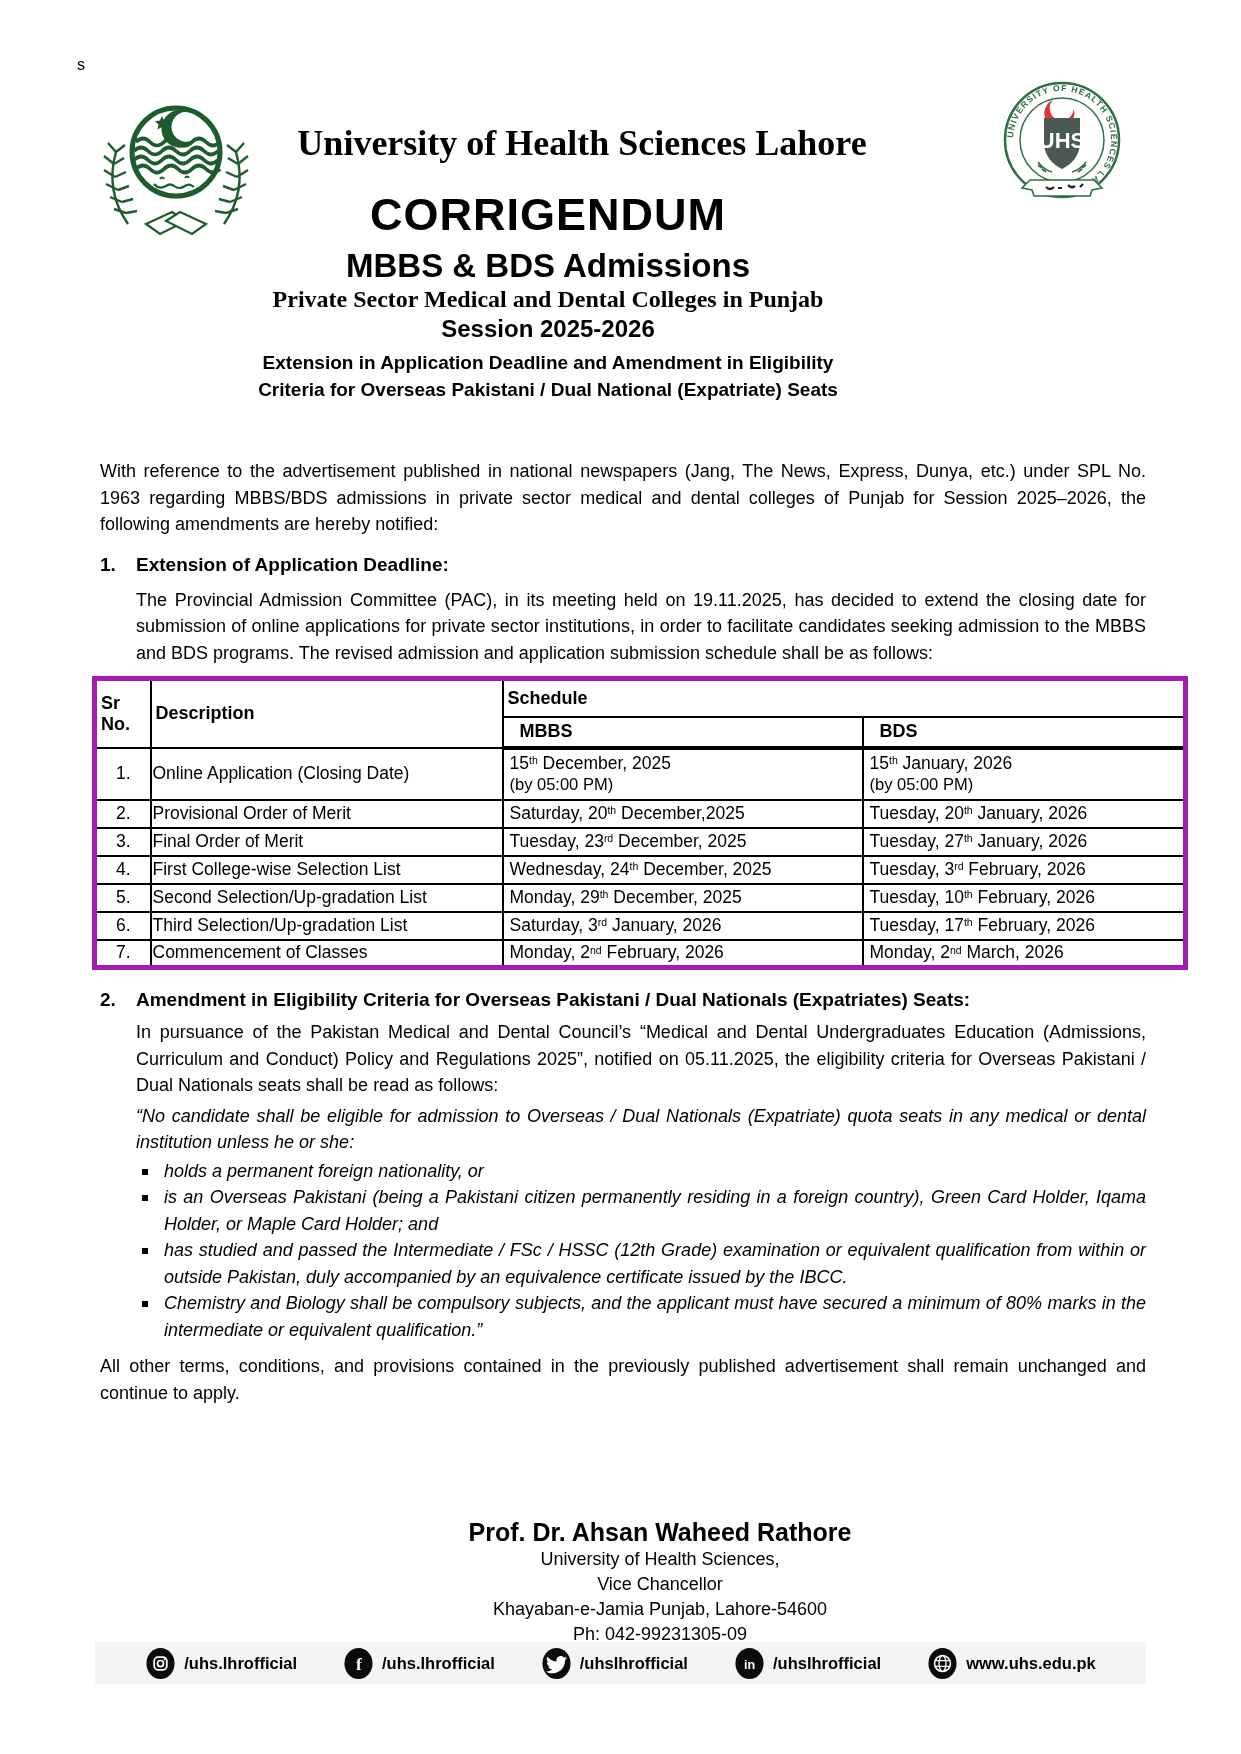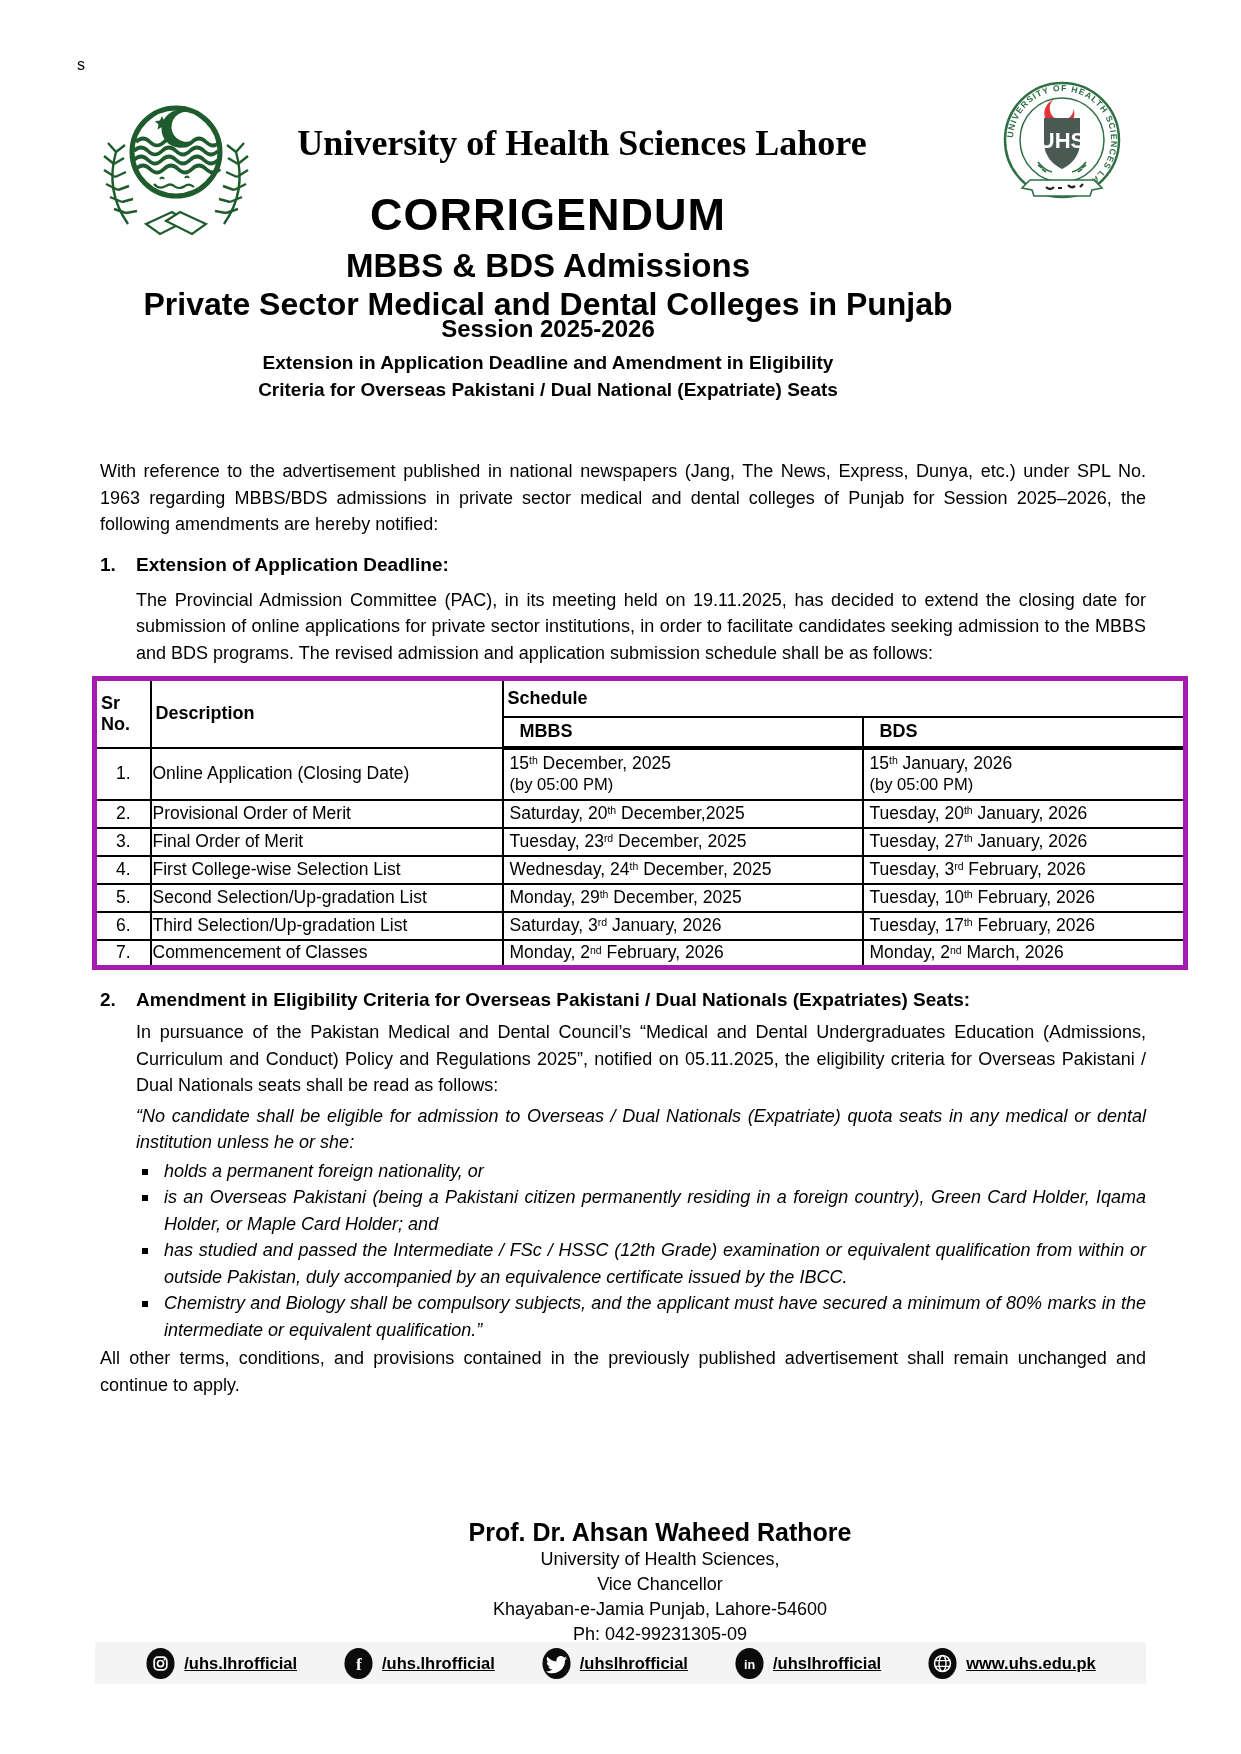--- a/index.html
+++ b/index.html
@@ -7,40 +7,40 @@
         font-family:"Liberation Sans", sans-serif;color:#000;overflow:hidden;}
   .corner-s{position:absolute;left:77px;top:56px;font-size:16px;}
   .logo-left{position:absolute;left:90px;top:94px;width:172px;height:158px;}
   .uni-title{position:absolute;left:252px;top:122px;width:660px;text-align:center;
              font-family:"Liberation Serif", serif;font-weight:bold;font-size:36px;}
   .logo-right{position:absolute;left:996px;top:76px;width:132px;height:132px;}
 
   .h-center{position:absolute;left:0;width:1096px;text-align:center;font-weight:bold;}
   .h-corrigendum{top:189px;font-size:45px;letter-spacing:1px;}
   .h-mbbs{top:247px;font-size:33px;}
-  .h-private{top:286px;font-size:32px;}
+  .h-private{top:286px;font-size:24px;font-family:Liberation Serif, serif;}
   .h-session{top:315px;font-size:24px;}
   .h-notice1{top:352px;font-size:19px;}
   .h-notice2{top:379px;font-size:19px;}
 
   .body-col{position:absolute;left:100px;top:458px;width:1046px;
             font-size:18px;line-height:26.5px;text-align:justify;}
   .para{margin:0;}
   .sec-head{display:flex;font-weight:bold;font-size:19px;line-height:27px;text-align:left;}
   .sec-num{width:36px;flex:none;}
   .sec1-head{margin-top:13px;}
   .sec1-body{margin:9px 0 0 36px;}
   .sec2-head{margin-top:16px;}
   .sec2-body{margin:6px 0 0 36px;}
   .quote{margin:4px 0 0 36px;font-style:italic;}
   .bullets{margin:2px 0 0 36px;}
   .bullet{display:flex;}
   .bmark{width:6px;height:6px;background:#000;margin:11px 16px 0 6px;flex:none;}
   .btext{flex:1;font-style:italic;text-align:justify;}
-  .closing{margin-top:2px;}
+  .closing{margin-top:10px;}
 
   table.sched{border-collapse:collapse;margin:10px 0 0 -8px;table-layout:fixed;
               width:1091px;font-size:17.5px;line-height:21px;}
   table.sched,table.sched th,table.sched td{border:2px solid #000;}
   table.sched{border:5px solid #a21caf;}
   table.sched th{font-size:18px;padding:2px 4px;}
   tr.headrow1{height:38px;}
   tr.headrow2{height:31px;}
   tr.headrow2 th{border-bottom:4px solid #000;padding-left:16px;}
   th.c-sr-h{white-space:pre-line;border-bottom:4px solid #000;border-right:3px solid #000;}
@@ -52,21 +52,21 @@
   td.c-date{padding-left:6px;}
   td .note{font-size:16.5px;}
   sup{font-size:0.6em;line-height:0;vertical-align:baseline;position:relative;top:-0.45em;}
 
   .sig{position:absolute;left:320px;top:1518px;width:680px;text-align:center;
        font-size:18px;line-height:25px;}
   .sig .name{font-weight:bold;font-size:25px;line-height:29px;}
 
   .footer-band{position:absolute;left:95px;top:1642px;width:1051px;height:42px;
                background:#f4f4f4;display:flex;align-items:center;justify-content:center;gap:46px;}
-  .flink{display:flex;align-items:center;gap:8px;text-decoration:underline;}
+  .flink{display:flex;align-items:center;gap:8px;}
   .flabel{font-size:16.5px;font-weight:bold;}
   .ficon{width:31px;height:31px;display:block;}
 </style>
 </head>
 <body>
 
 <div class="page">
 
   <div class="corner-s">s</div>
 

